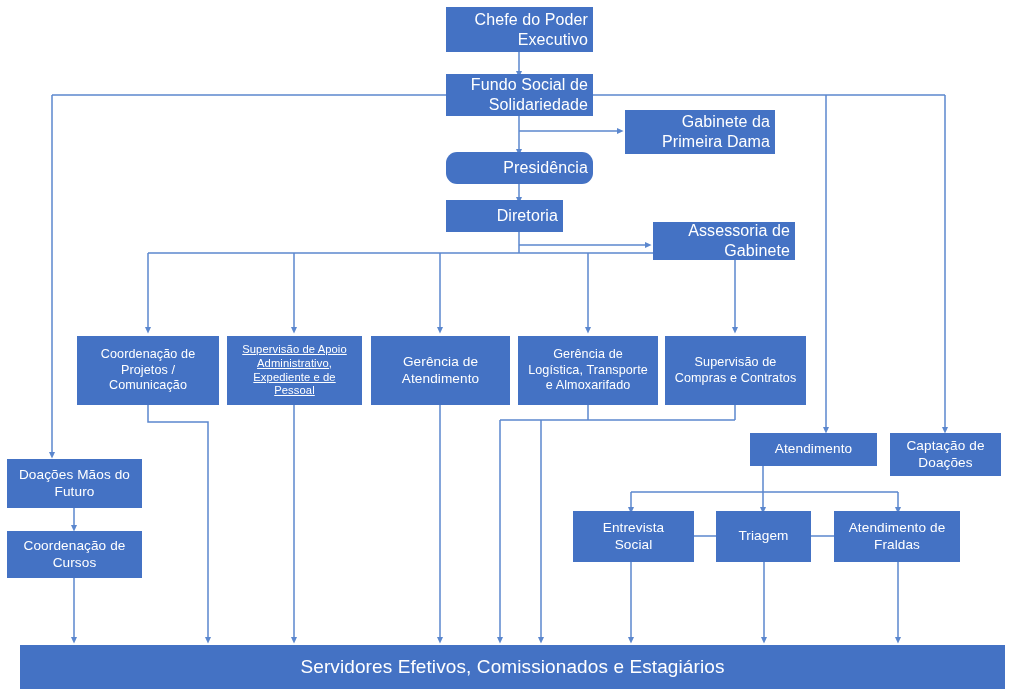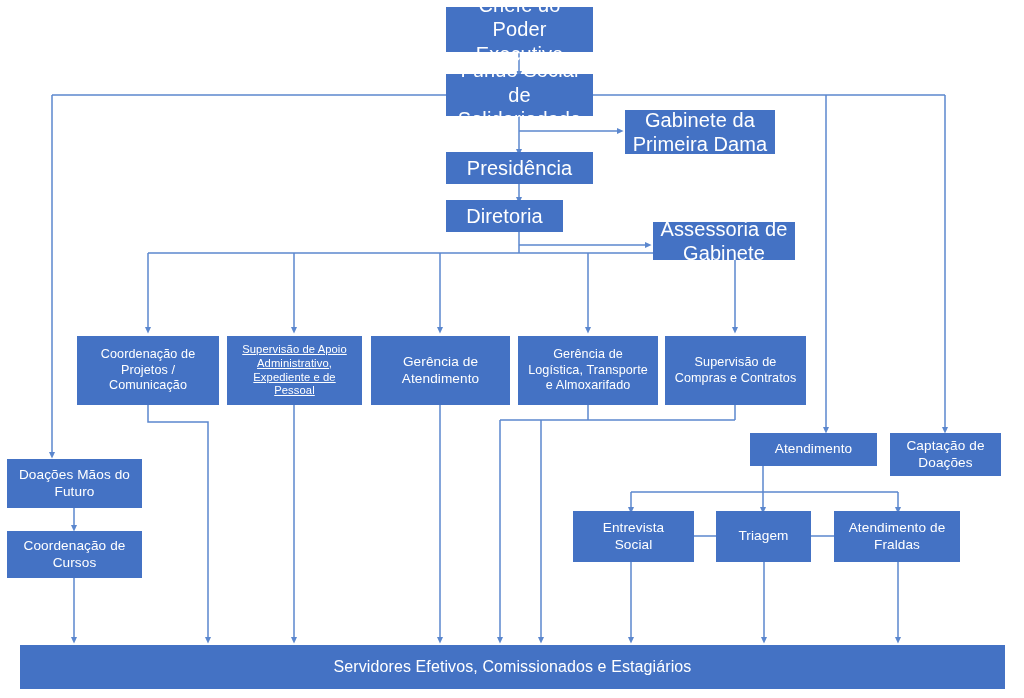--- a/index.html
+++ b/index.html
@@ -38,25 +38,25 @@
     line-height: 1.22;
     padding: 2px 5px;
     letter-spacing: 0.1px;
     z-index: 3;
   }
   .node span {
     display: block;
     width: 100%;
     white-space: pre-line;
   }
-  .fs-15 { font-size: 20px; }
+  .fs-15 { font-size: 16px; text-align: right; }
   .fs-14 { font-size: 13.6px; }
   .fs-13 { font-size: 12.6px; }
   .fs-11 { font-size: 11.2px; text-decoration: underline; }
-  .fs-16 { font-size: 16px; }
+  .fs-16 { font-size: 19px; }
 </style>
 </head>
 <body>
 
 <div id="chart-canvas">
 
   <svg id="connector-layer" viewBox="0 0 1024 698" width="1024" height="698" xmlns="http://www.w3.org/2000/svg">
     <defs>
       <marker id="arrowhead" markerWidth="8" markerHeight="8" refX="3.4" refY="3.6" orient="auto" markerUnits="userSpaceOnUse">
         <path d="M0,0.4 L7,3.6 L0,6.8 z" fill="#4472C4"></path>
@@ -133,21 +133,21 @@
   <div class="node fs-15" style="left:446px; top:74px; width:147px; height:42px;">
     <span>Fundo Social de
 Solidariedade</span>
   </div>
 
   <div class="node fs-15" style="left:625px; top:110px; width:150px; height:44px;">
     <span>Gabinete da
 Primeira Dama</span>
   </div>
 
-  <div class="node fs-15" style="left:446px; top:152px; width:147px; height:32px;">
+  <div class="node fs-15" style="left:446px; top:152px; width:147px; height:32px;border-radius:11px;">
     <span>Presidência</span>
   </div>
 
   <div class="node fs-15" style="left:446px; top:200px; width:117px; height:32px;">
     <span>Diretoria</span>
   </div>
 
   <div class="node fs-15" style="left:653px; top:222px; width:142px; height:38px;">
     <span>Assessoria de
 Gabinete</span>

